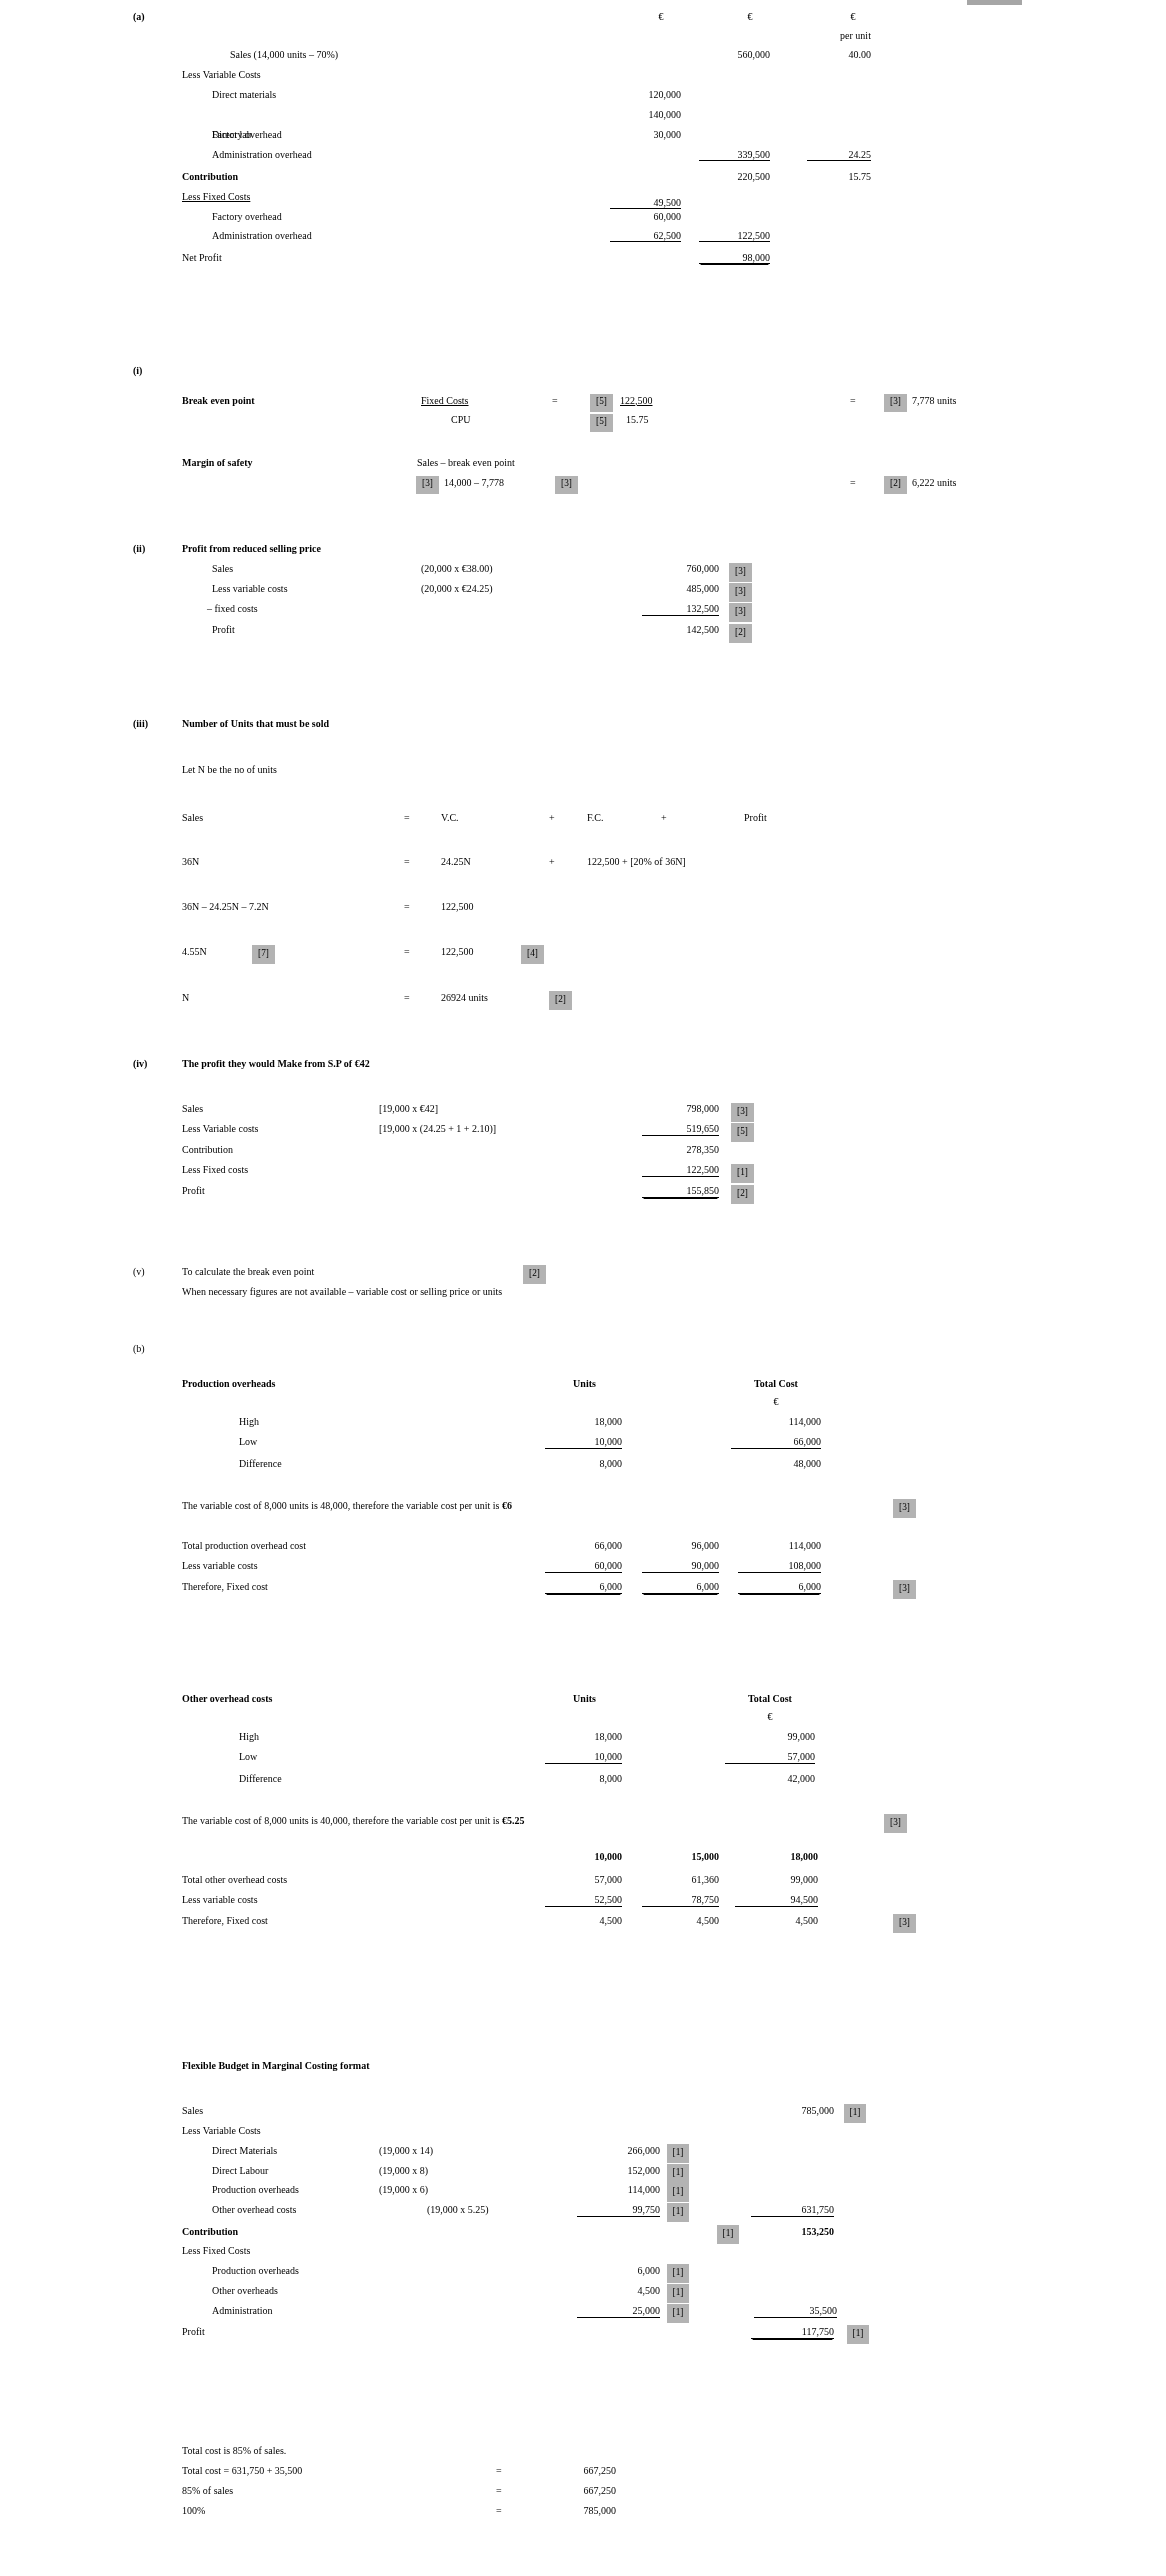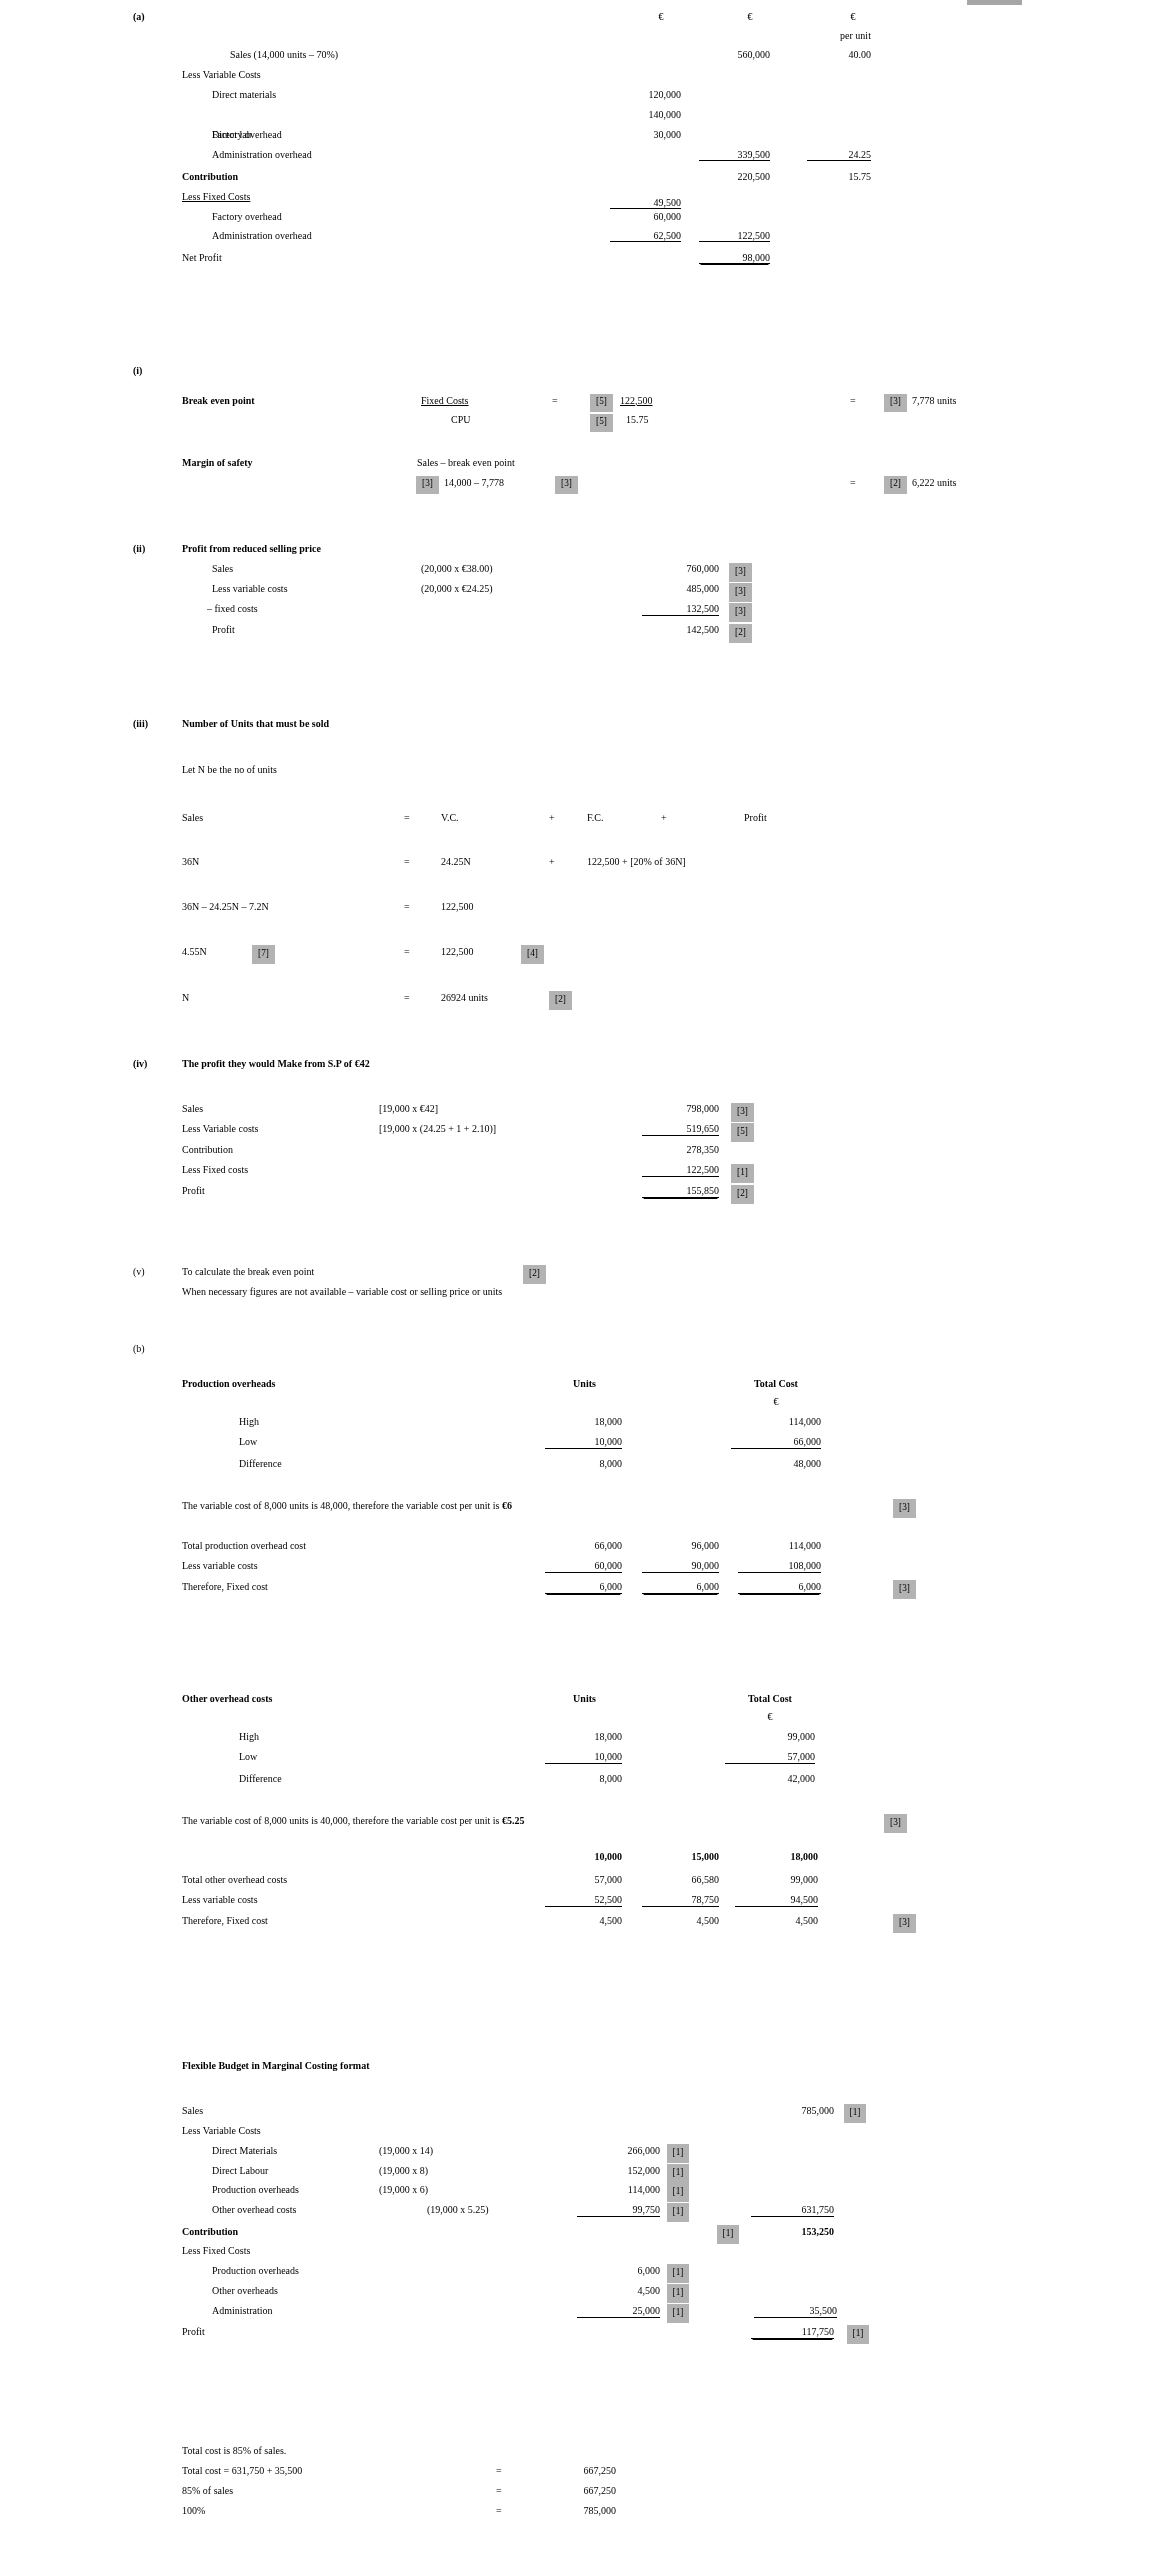--- a/index.html
+++ b/index.html
@@ -323,21 +323,21 @@
     <div class="markbox" style="left:884px;top:120px;width:23px;height:19px;line-height:16.7px;">[3]</div>
 
     <div class="row" style="position:absolute;left:0;top:158px;width:1166px;">
       <span class="num b" style="left:545px;width:77px;">10,000</span>
       <span class="num b" style="left:642px;width:77px;">15,000</span>
       <span class="num b" style="left:735px;width:83px;">18,000</span>
     </div>
     <div class="row" style="position:absolute;left:0;top:181px;width:1166px;">
       <span class="lbl" style="left:182px;">Total other overhead costs</span>
       <span class="num" style="left:545px;width:77px;">57,000</span>
-      <span class="num" style="left:642px;width:77px;">66,580</span>
+      <span class="num" style="left:642px;width:77px;">61,360</span>
       <span class="num" style="left:735px;width:83px;">99,000</span>
     </div>
     <div class="row" style="position:absolute;left:0;top:201px;width:1166px;">
       <span class="lbl" style="left:182px;">Less variable costs</span>
       <span class="num ul1" style="left:545px;width:77px;">52,500</span>
       <span class="num ul1" style="left:642px;width:77px;">78,750</span>
       <span class="num ul1" style="left:735px;width:83px;">94,500</span>
     </div>
     <div class="row" style="position:absolute;left:0;top:222px;width:1166px;">
       <span class="lbl" style="left:182px;">Therefore, Fixed cost</span>

